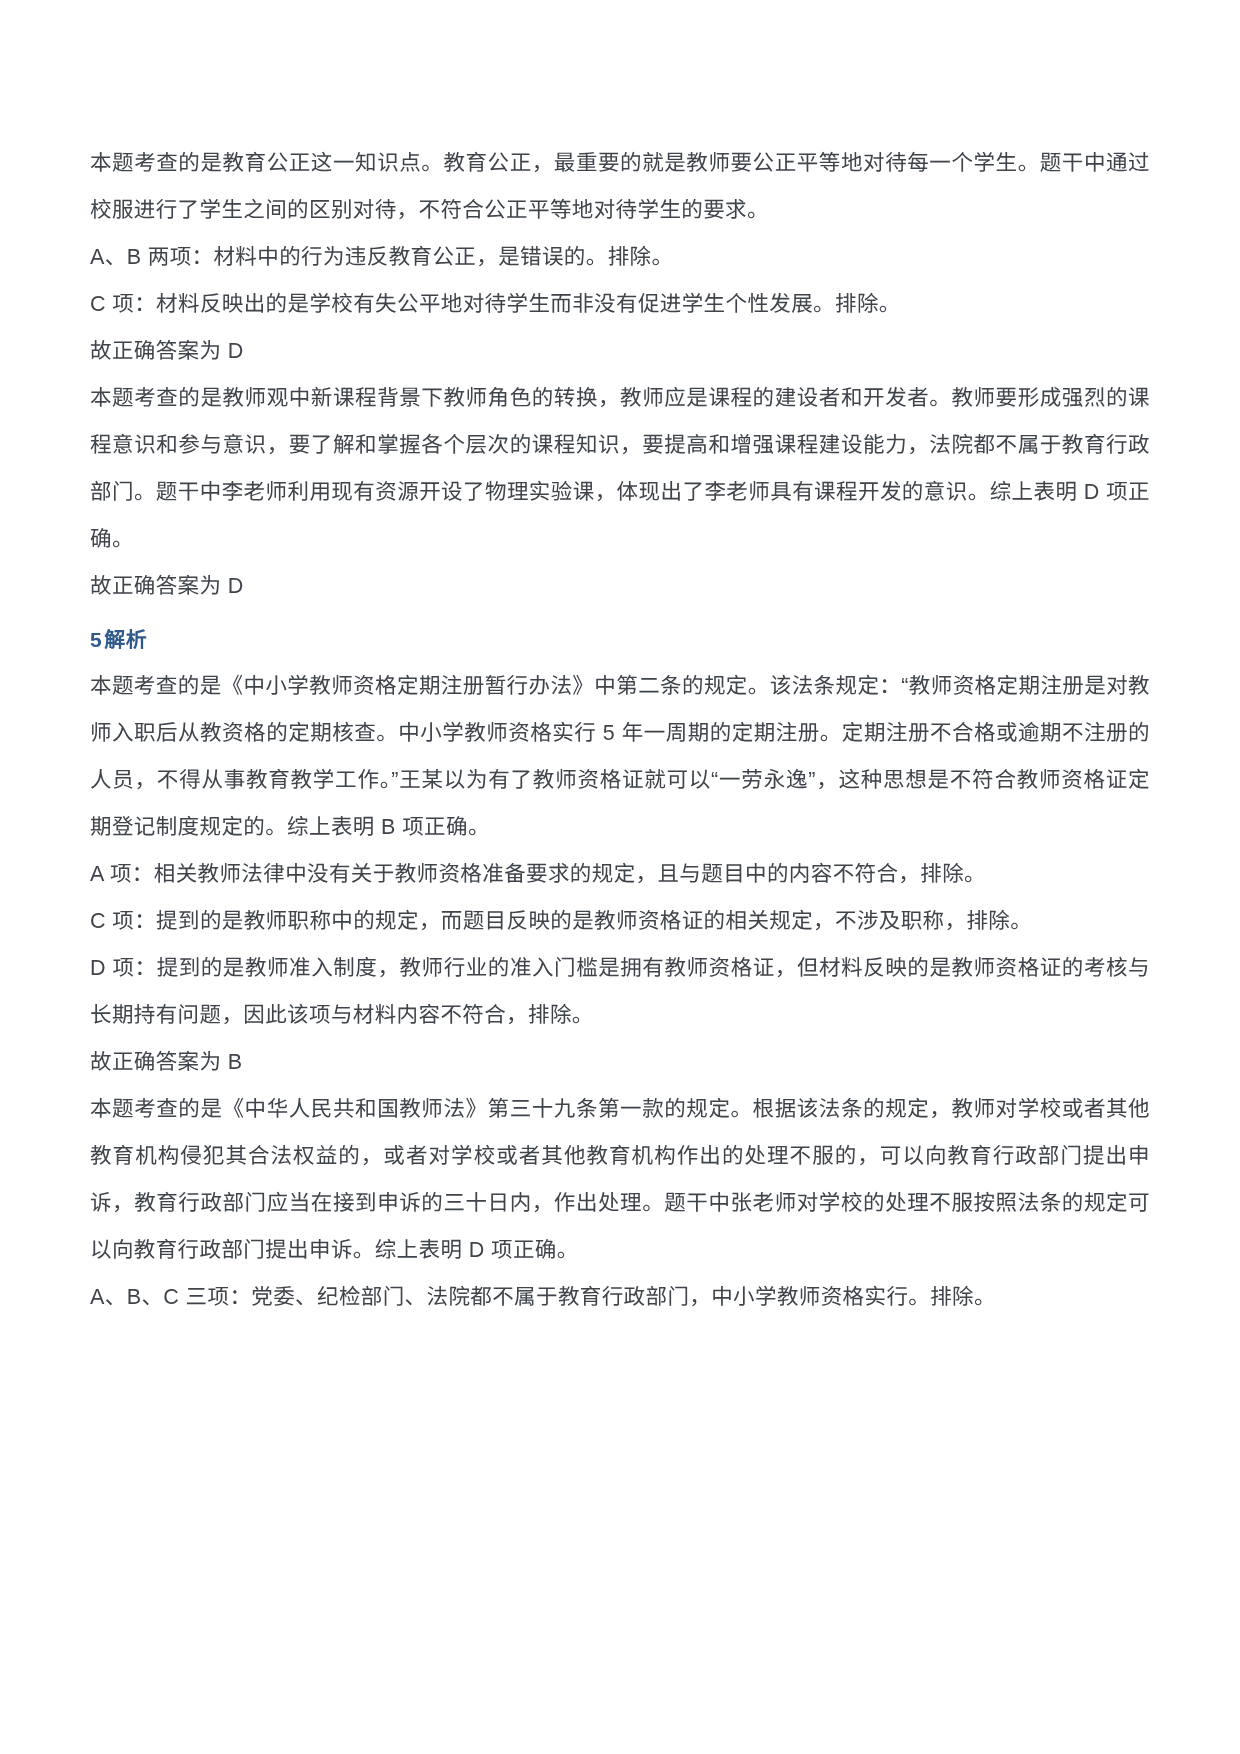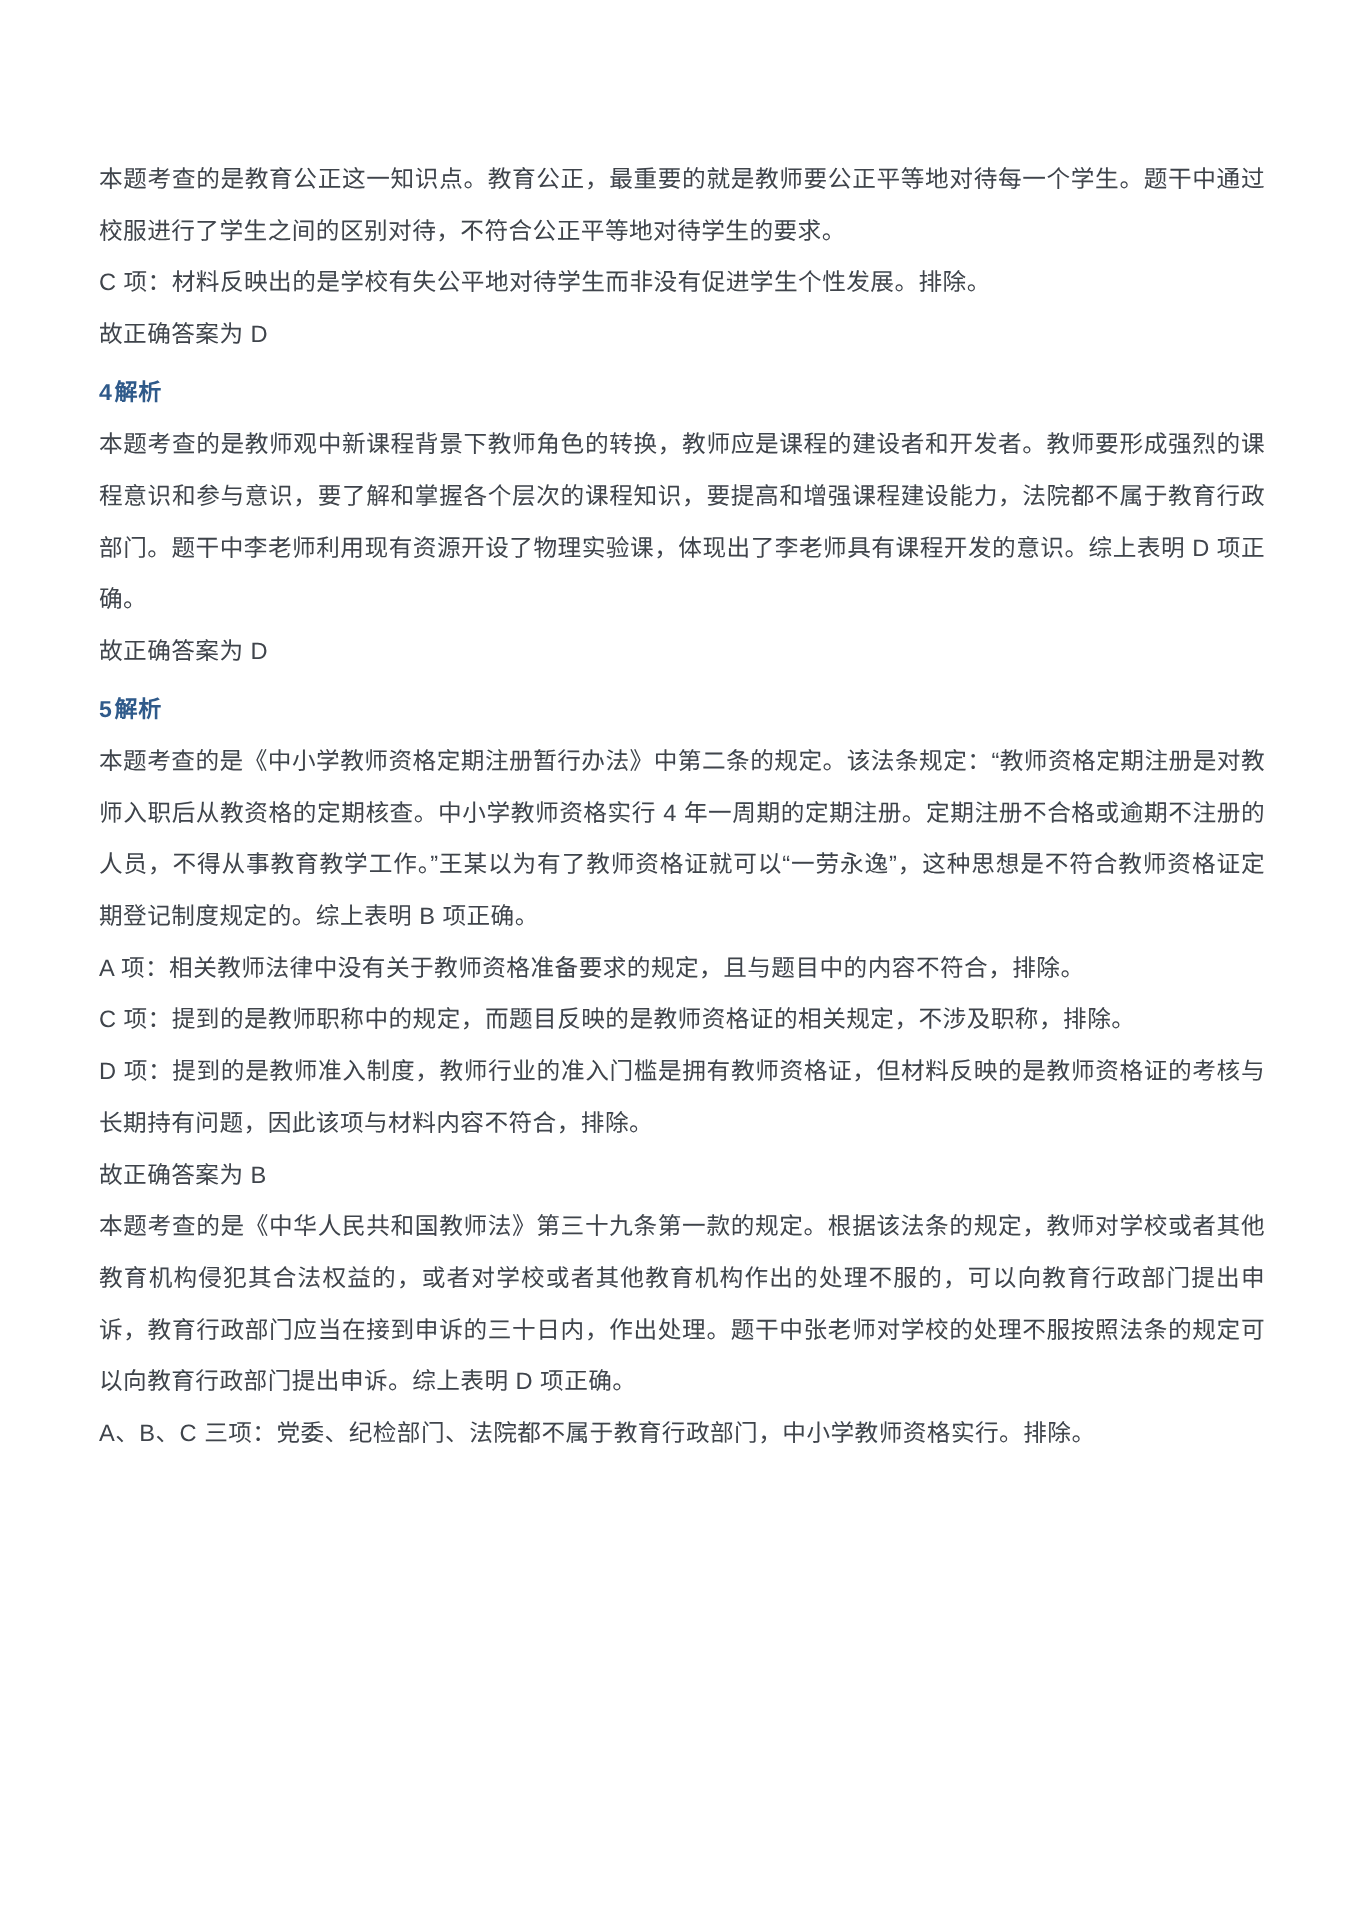--- a/index.html
+++ b/index.html
@@ -44,33 +44,33 @@
     margin-bottom: 0;
   }
 </style>
 </head>
 <body>
 
 <div class="page">
 
   <div class="block">
     <p class="para">本题考查的是教育公正这一知识点。教育公正，最重要的就是教师要公正平等地对待每一个学生。题干中通过校服进行了学生之间的区别对待，不符合公正平等地对待学生的要求。</p>
+    <p class="para">A、B 两项：材料中的行为违反教育公正，是错误的。排除。</p>
     <p class="para">C 项：材料反映出的是学校有失公平地对待学生而非没有促进学生个性发展。排除。</p>
     <p class="para">故正确答案为 D</p>
   </div>
 
   <div class="block">
-    <p class="section-title"><span class="num">4</span><span>解析</span></p>
     <p class="para">本题考查的是教师观中新课程背景下教师角色的转换，教师应是课程的建设者和开发者。教师要形成强烈的课程意识和参与意识，要了解和掌握各个层次的课程知识，要提高和增强课程建设能力，法院都不属于教育行政部门。题干中李老师利用现有资源开设了物理实验课，体现出了李老师具有课程开发的意识。综上表明 D 项正确。</p>
     <p class="para">故正确答案为 D</p>
   </div>
 
   <div class="block">
     <p class="section-title"><span class="num">5</span><span>解析</span></p>
-    <p class="para">本题考查的是《中小学教师资格定期注册暂行办法》中第二条的规定。该法条规定：“教师资格定期注册是对教师入职后从教资格的定期核查。中小学教师资格实行 4 年一周期的定期注册。定期注册不合格或逾期不注册的人员，不得从事教育教学工作。”王某以为有了教师资格证就可以“一劳永逸”，这种思想是不符合教师资格证定期登记制度规定的。综上表明 B 项正确。</p>
+    <p class="para">本题考查的是《中小学教师资格定期注册暂行办法》中第二条的规定。该法条规定：“教师资格定期注册是对教师入职后从教资格的定期核查。中小学教师资格实行 5 年一周期的定期注册。定期注册不合格或逾期不注册的人员，不得从事教育教学工作。”王某以为有了教师资格证就可以“一劳永逸”，这种思想是不符合教师资格证定期登记制度规定的。综上表明 B 项正确。</p>
     <p class="para">A 项：相关教师法律中没有关于教师资格准备要求的规定，且与题目中的内容不符合，排除。</p>
     <p class="para">C 项：提到的是教师职称中的规定，而题目反映的是教师资格证的相关规定，不涉及职称，排除。</p>
     <p class="para">D 项：提到的是教师准入制度，教师行业的准入门槛是拥有教师资格证，但材料反映的是教师资格证的考核与长期持有问题，因此该项与材料内容不符合，排除。</p>
     <p class="para">故正确答案为 B</p>
   </div>
 
   <div class="block">
     <p class="para">本题考查的是《中华人民共和国教师法》第三十九条第一款的规定。根据该法条的规定，教师对学校或者其他教育机构侵犯其合法权益的，或者对学校或者其他教育机构作出的处理不服的，可以向教育行政部门提出申诉，教育行政部门应当在接到申诉的三十日内，作出处理。题干中张老师对学校的处理不服按照法条的规定可以向教育行政部门提出申诉。综上表明 D 项正确。</p>
     <p class="para">A、B、C 三项：党委、纪检部门、法院都不属于教育行政部门，中小学教师资格实行。排除。</p>
   </div>

